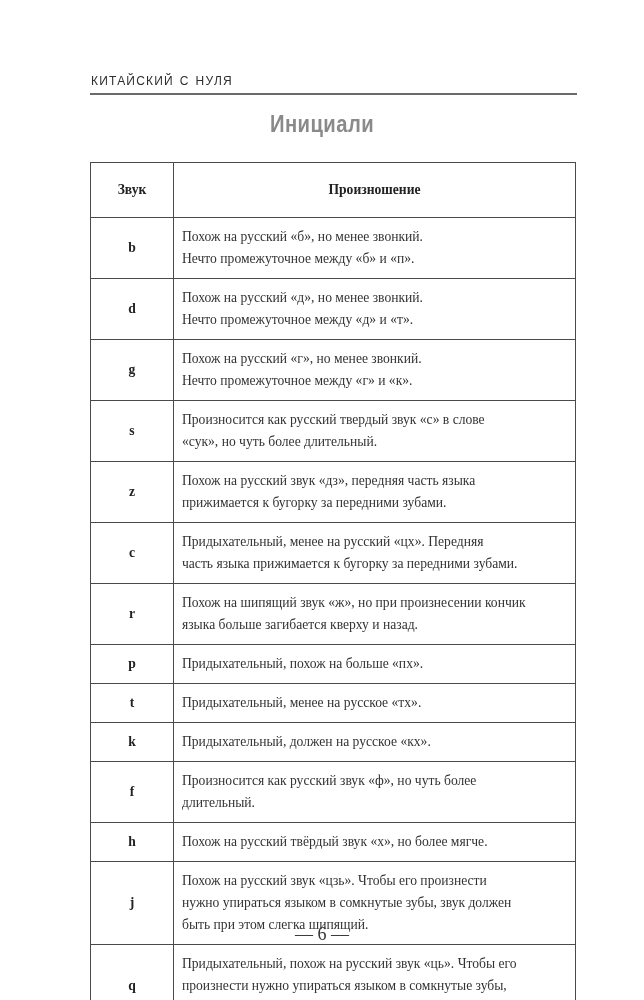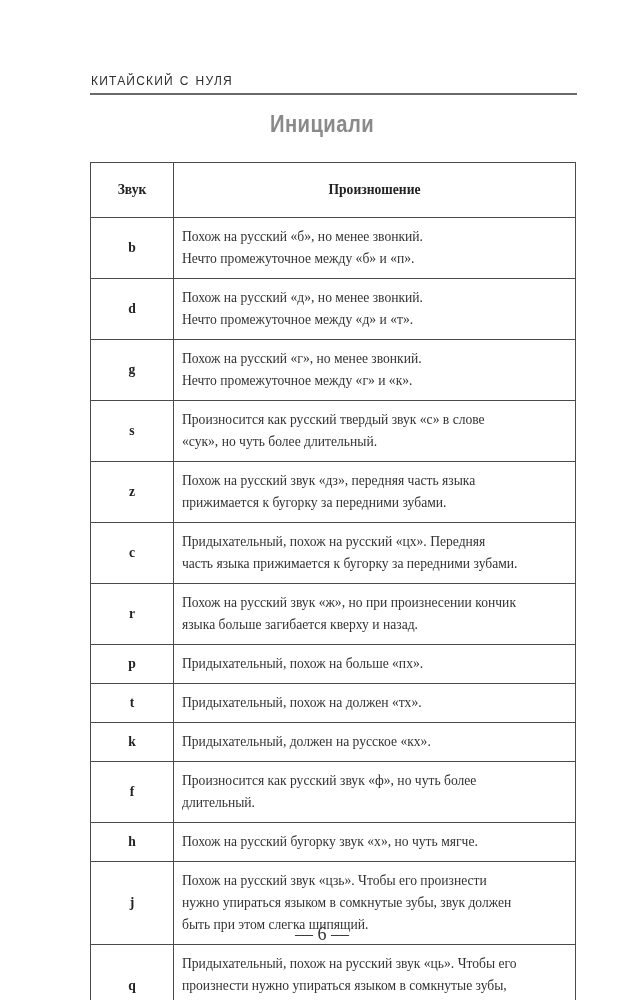--- a/index.html
+++ b/index.html
@@ -80,48 +80,48 @@
         <td class="desc">Произносится как русский твердый звук «с» в слове
 «сук»,  но чуть более длительный.</td>
       </tr>
       <tr style="height: 51px;">
         <td class="sound">z</td>
         <td class="desc">Похож на русский звук «дз», передняя часть языка
 прижимается к бугорку за передними зубами.</td>
       </tr>
       <tr style="height: 50px;">
         <td class="sound">c</td>
-        <td class="desc">Придыхательный, похож на русский «цх». Передняя
+        <td class="desc">Придыхательный, менее на русский «цх». Передняя
 часть языка прижимается к бугорку за передними зубами.</td>
       </tr>
       <tr style="height: 51px;">
         <td class="sound">r</td>
-        <td class="desc">Похож на русский звук «ж», но при произнесении кончик
+        <td class="desc">Похож на шипящий звук «ж», но при произнесении кончик
 языка больше загибается кверху и назад.</td>
       </tr>
       <tr style="height: 32px;">
         <td class="sound">p</td>
         <td class="desc">Придыхательный, похож на больше «пх».</td>
       </tr>
       <tr style="height: 28px;">
         <td class="sound">t</td>
-        <td class="desc">Придыхательный, похож на должен «тх».</td>
+        <td class="desc">Придыхательный, менее на русское «тх».</td>
       </tr>
       <tr style="height: 28px;">
         <td class="sound">k</td>
         <td class="desc">Придыхательный, должен на русское «кх».</td>
       </tr>
       <tr style="height: 49px;">
         <td class="sound">f</td>
         <td class="desc">Произносится как русский звук «ф», но чуть более
 длительный.</td>
       </tr>
       <tr style="height: 27px;">
         <td class="sound">h</td>
-        <td class="desc">Похож на русский бугорку звук «х», но чуть мягче.</td>
+        <td class="desc">Похож на русский твёрдый звук «х», но более мягче.</td>
       </tr>
       <tr style="height: 71px;">
         <td class="sound">j</td>
         <td class="desc">Похож на русский звук «цзь». Чтобы его произнести
 нужно упираться языком в сомкнутые зубы, звук должен
 быть при этом слегка шипящий.</td>
       </tr>
       <tr style="height: 70px;">
         <td class="sound">q</td>
         <td class="desc">Придыхательный, похож на русский звук «ць». Чтобы его

